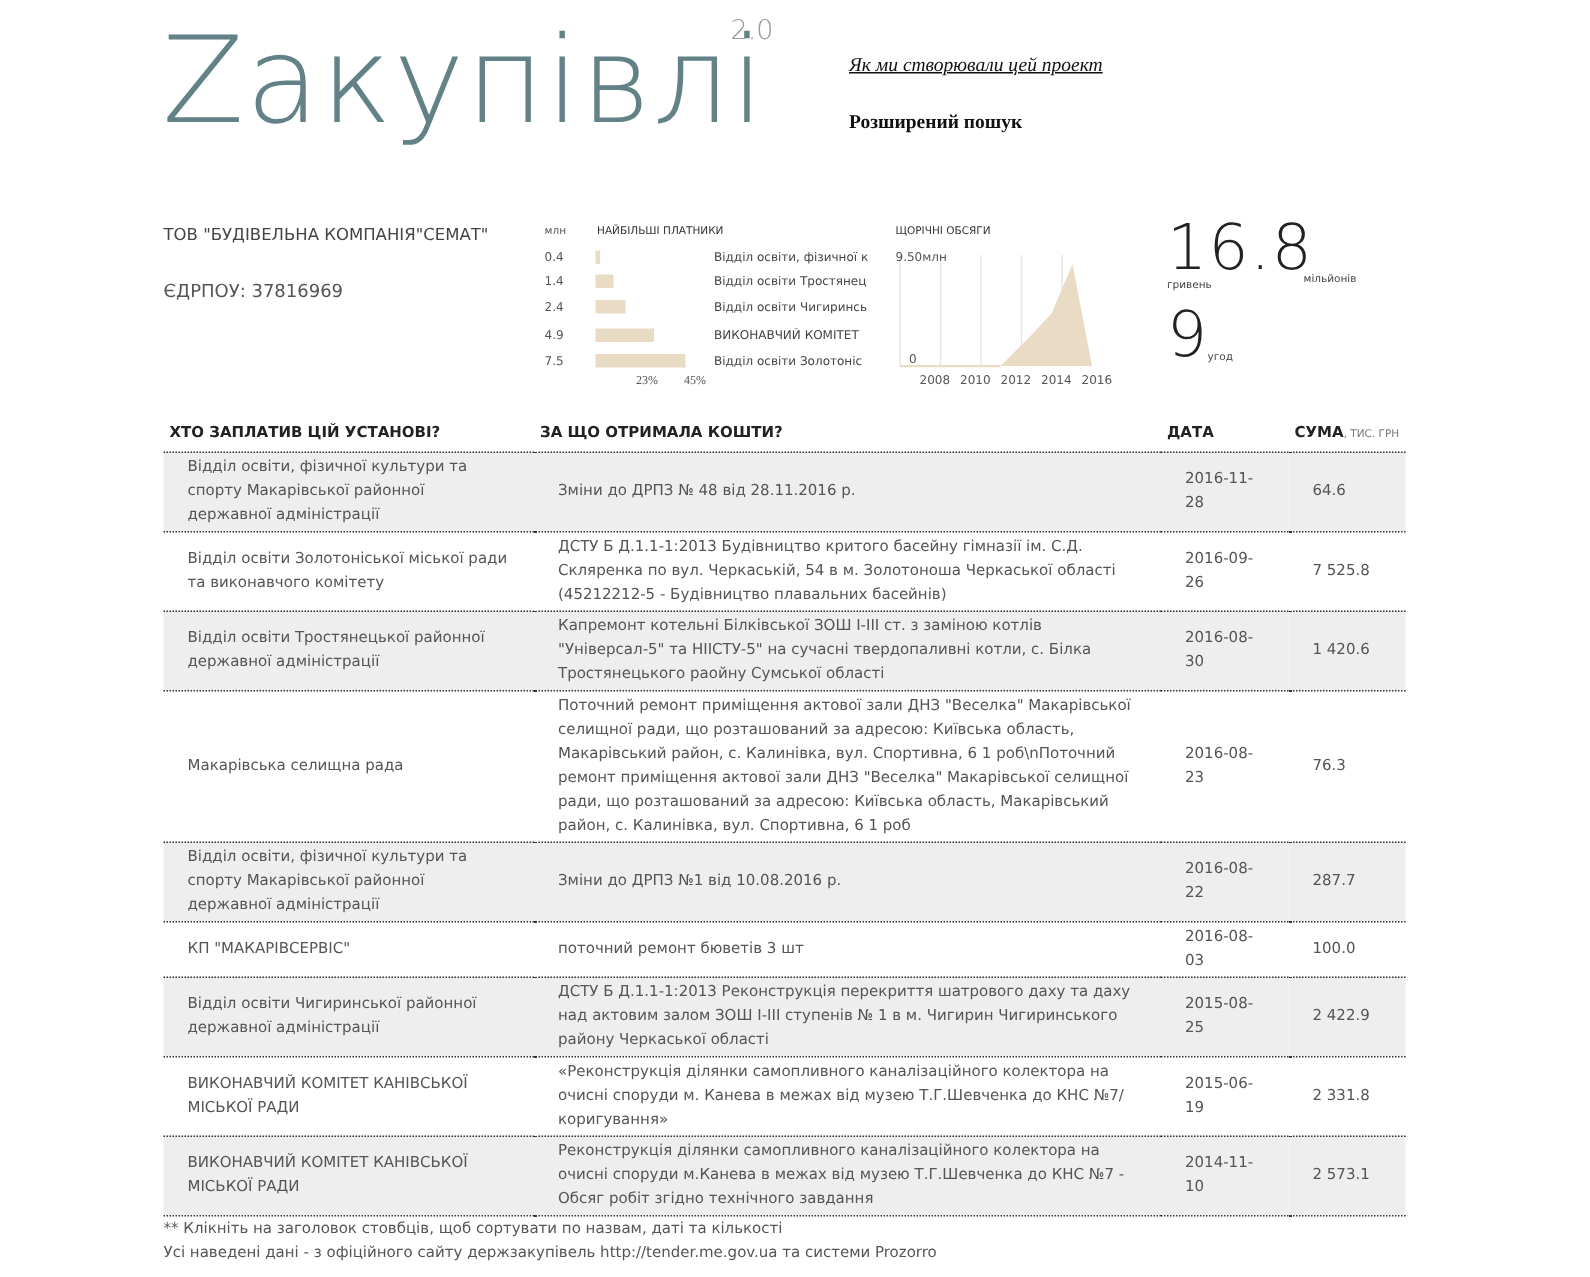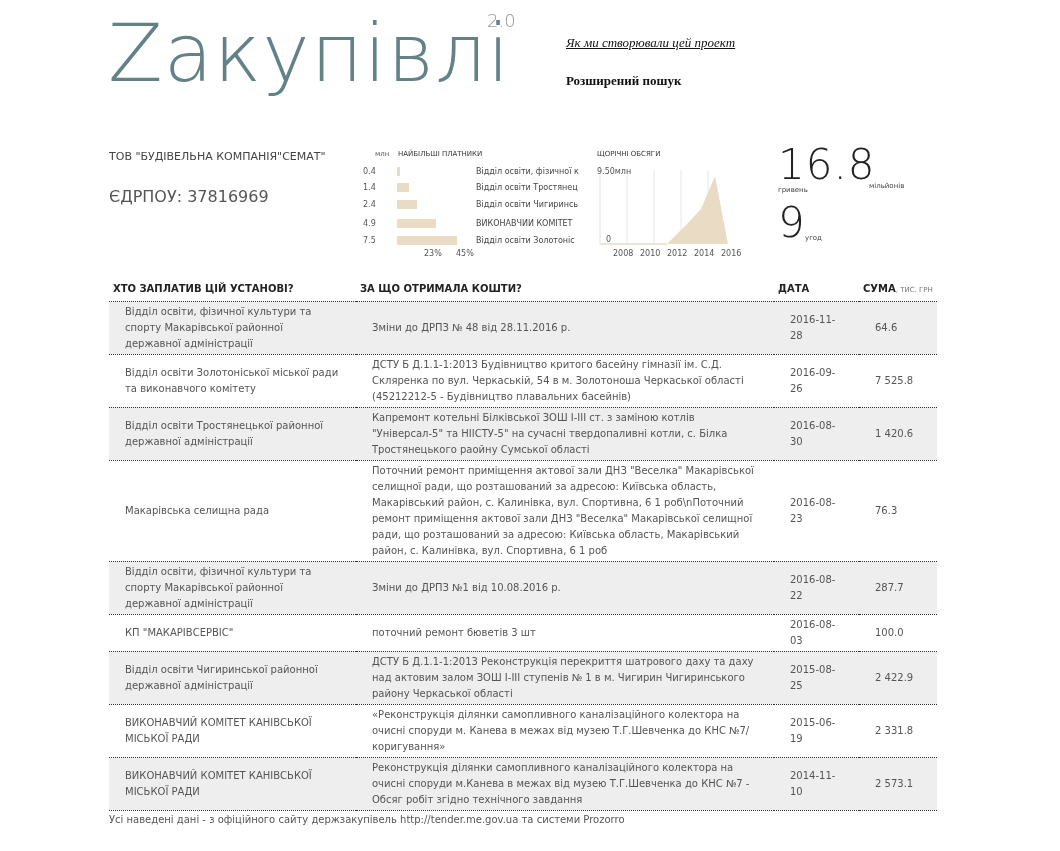--- a/index.html
+++ b/index.html
@@ -7,31 +7,31 @@
   body { font-family: "DejaVu Sans", "Liberation Sans", sans-serif; color: #444; position: relative; }
 
   .logo { position: absolute; left: 108px; top: 6px; font-family: "DejaVu Sans", sans-serif; font-weight: 200; font-size: 80px; color: #638287; letter-spacing: 1px; line-height: 96px; }
   .logo-title { font-weight: 200; -webkit-text-stroke: 0; }
   .version { position: absolute; left: 487px; top: 10px; font-size: 18px; color: #999; font-weight: 300; }
 
   .nav-link { position: absolute; left: 566px; top: 35px; font-family: "Liberation Serif", serif; font-style: italic; font-size: 13px; color: #111; text-decoration: underline; }
   .nav-bold { position: absolute; left: 566px; top: 73px; font-family: "Liberation Serif", serif; font-weight: bold; font-size: 13px; color: #111; }
 
   .company-name { position: absolute; left: 109px; top: 150px; font-size: 11px; color: #444; }
-  .company-code { position: absolute; left: 109px; top: 187px; font-size: 16px; color: #555; }
+  .company-code { position: absolute; left: 109px; top: 187px; font-size: 12px; color: #555; }
 
   
   .payers { position: absolute; left: 360px; top: 148px; width: 220px; height: 112px; font-size: 8px; }
-  .payers .unit { position: absolute; left: 15px; top: 2px; font-size: 7px; color: #555; }
+  .payers .unit { position: absolute; left: 3px; top: 2px; font-size: 7px; color: #555; }
   .payers .ptitle { position: absolute; left: 38px; top: 2px; font-size: 7px; color: #333; }
   .payers .prow { position: absolute; left: 0; height: 14px; width: 220px; }
   .payers .pval { position: absolute; left: 3px; top: 2px; font-size: 8px; color: #555; }
   .payers .pbar { position: absolute; left: 37px; top: 2px; height: 9px; background: #eadbc5; }
   .payers .pname { position: absolute; left: 116px; top: 2px; width: 104px; font-size: 8px; color: #444; white-space: nowrap; overflow: hidden; }
-  .payers .axis { position: absolute; top: 101px; font-size: 8px; color: #555; }
+  .payers .axis { position: absolute; top: 101px; font-size: 8px; color: #555; font-family: Liberation Serif, serif; }
 
   
   .yearly { position: absolute; left: 597px; top: 148px; width: 152px; height: 115px; }
   .yearly .ytitle { position: absolute; left: 0; top: 2px; font-size: 7px; color: #333; }
   .yearly .ymax { position: absolute; left: 0; top: 19px; font-size: 8px; color: #555; }
   .yearly .ymin { position: absolute; left: 9px; top: 87px; font-size: 8px; color: #555; }
   .yearly svg { position: absolute; left: 0; top: 0; }
   .yearly .xlab { position: absolute; top: 101px; font-size: 8px; color: #555; }
 
   
@@ -189,14 +189,15 @@
     <tr class="odd">
       <td>ВИКОНАВЧИЙ КОМІТЕТ КАНІВСЬКОЇ МІСЬКОЇ РАДИ</td>
       <td>Реконструкція ділянки самопливного каналізаційного колектора на очисні споруди м.Канева в межах від музею Т.Г.Шевченка до КНС №7 - Обсяг робіт згідно технічного завдання</td>
       <td>2014-11-10</td>
       <td>2 573.1</td>
     </tr>
   </tbody>
 </table>
 
 <div class="footnotes">
+  <div>** Клікніть на заголовок стовбців, щоб сортувати по назвам, даті та кількості</div>
   <div>Усі наведені дані - з офіційного сайту держзакупівель http://tender.me.gov.ua та системи Prozorro</div>
 </div>
 
 </body></html>

